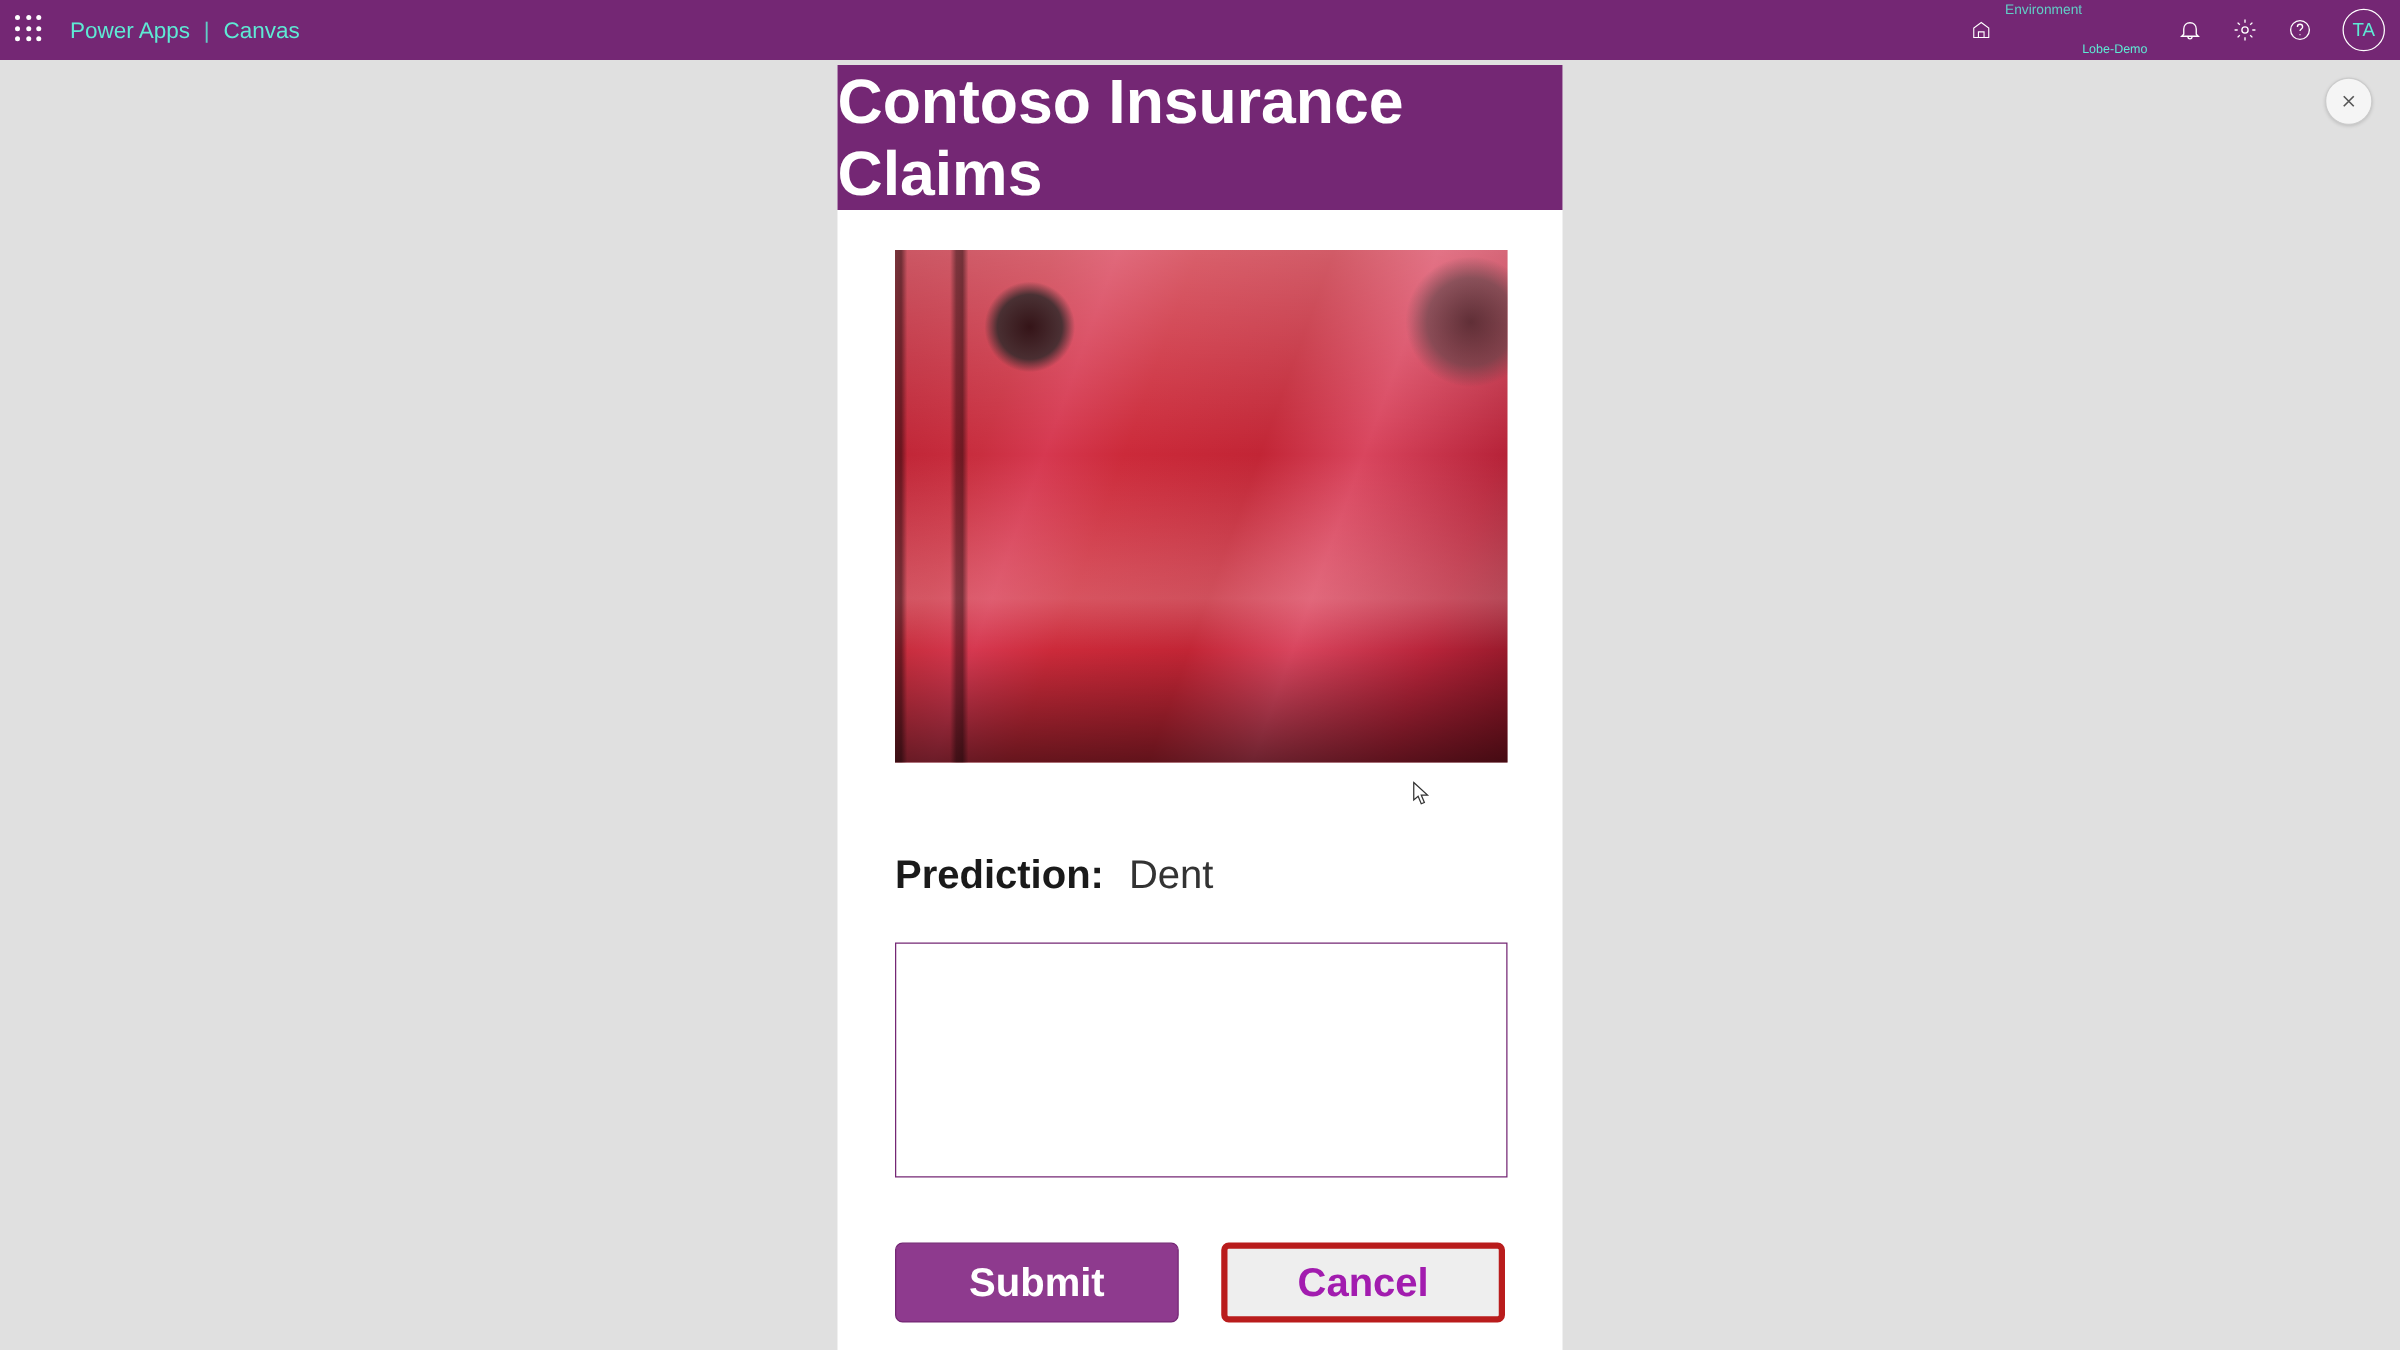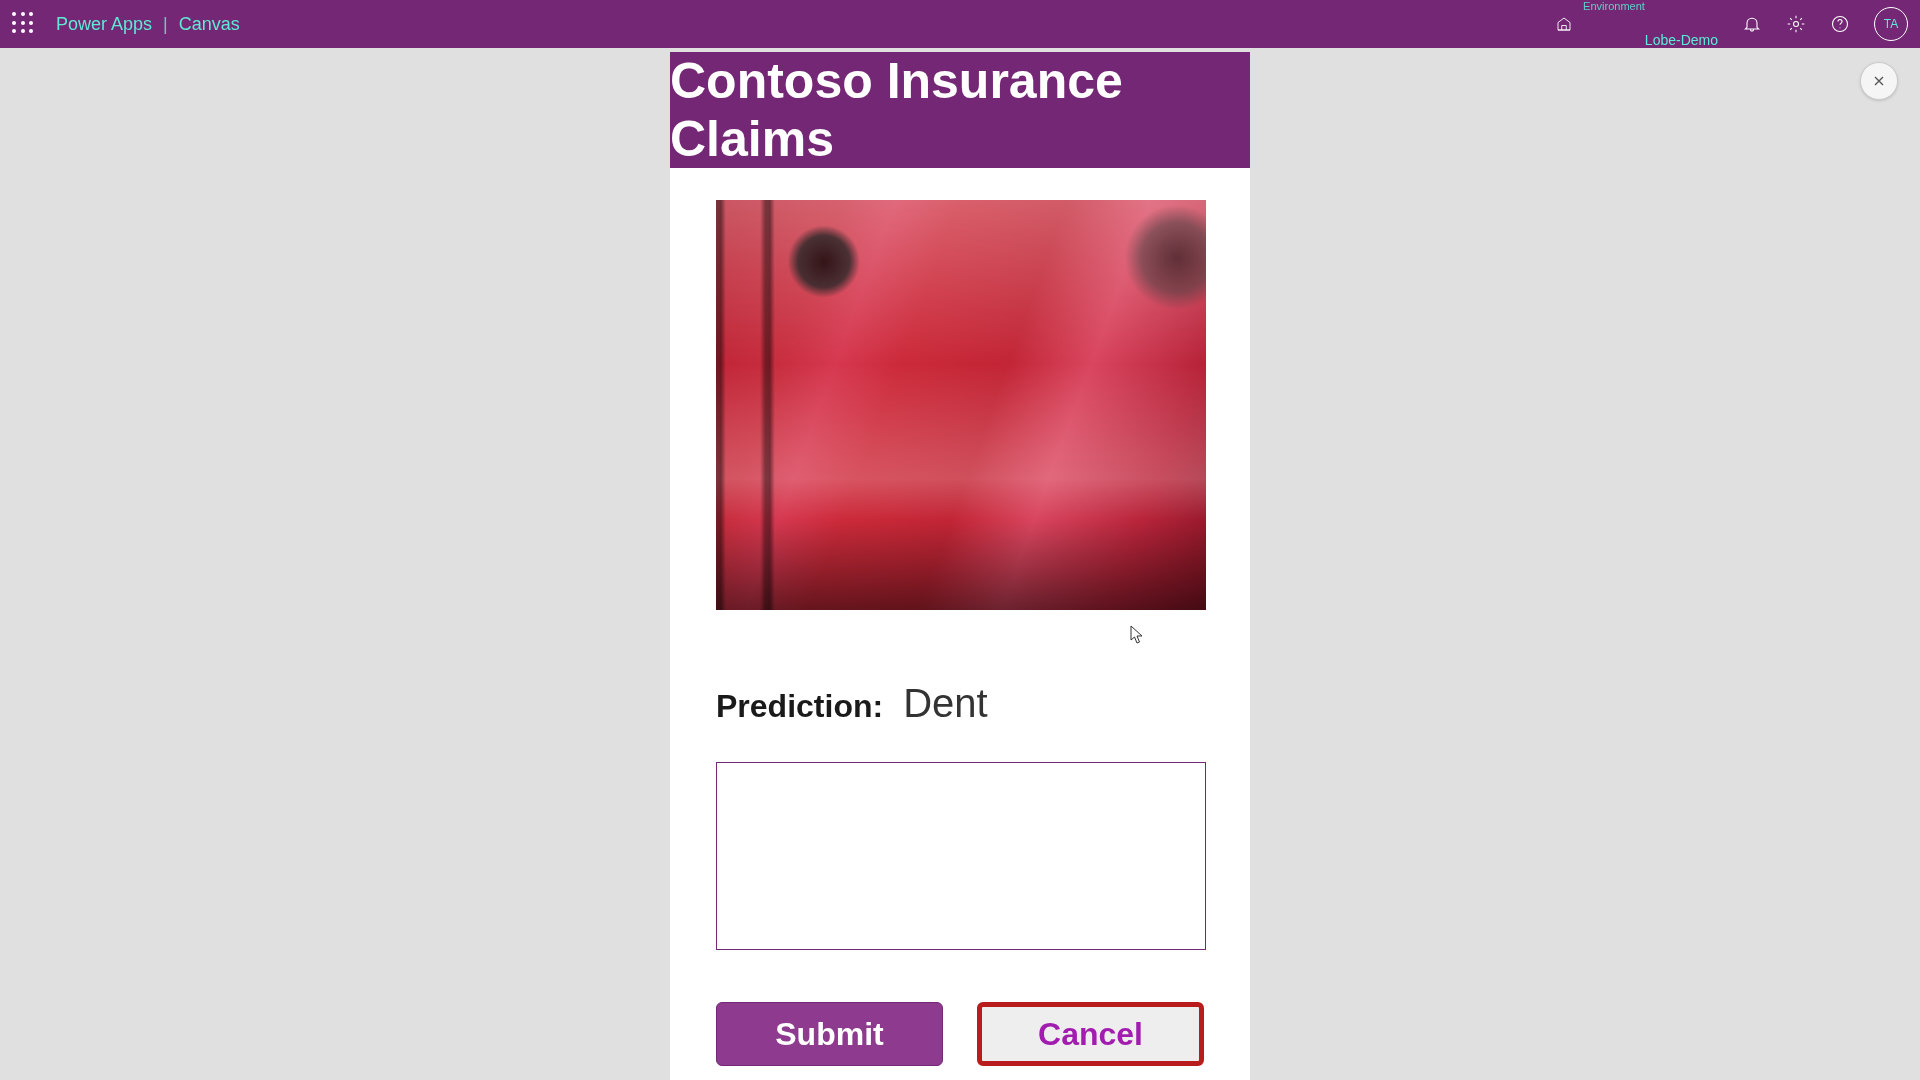--- a/index.html
+++ b/index.html
@@ -69,40 +69,40 @@
     .env-text {
       display: flex;
       flex-direction: row;
       line-height: 1.2;
     }
     .env-label-small {
       font-size: 11px;
       opacity: 0.85;
     }
     .env-name {
-      font-size: 14px;
+      font-size: 10px;
       margin-top: 32px;
     }
     .header-icon {
       width: 20px;
       height: 20px;
       fill: none;
       stroke: white;
       stroke-width: 1.3;
       cursor: pointer;
     }
     .avatar {
       width: 34px;
       height: 34px;
       border-radius: 50%;
       border: 1.5px solid white;
       display: flex;
       align-items: center;
       justify-content: center;
-      font-size: 12px;
+      font-size: 15px;
       cursor: pointer;
     }
     .canvas-area {
       position: absolute;
       top: 48px;
       left: 0;
       right: 0;
       bottom: 0;
       display: flex;
       justify-content: center;
@@ -152,21 +152,21 @@
       gap: 20px;
       margin-bottom: 36px;
       margin-top: 31px;
     }
     .prediction-label {
       font-size: 32px;
       font-weight: 700;
       color: #1a1a1a;
     }
     .prediction-value {
-      font-size: 40px;
+      font-size: 32px;
       font-weight: 400;
       color: #333;
     }
     .comment-box {
       width: 490px;
       height: 188px;
       border: 1.5px solid #742774;
       background: white;
       padding: 10px;
       font-size: 18px;

